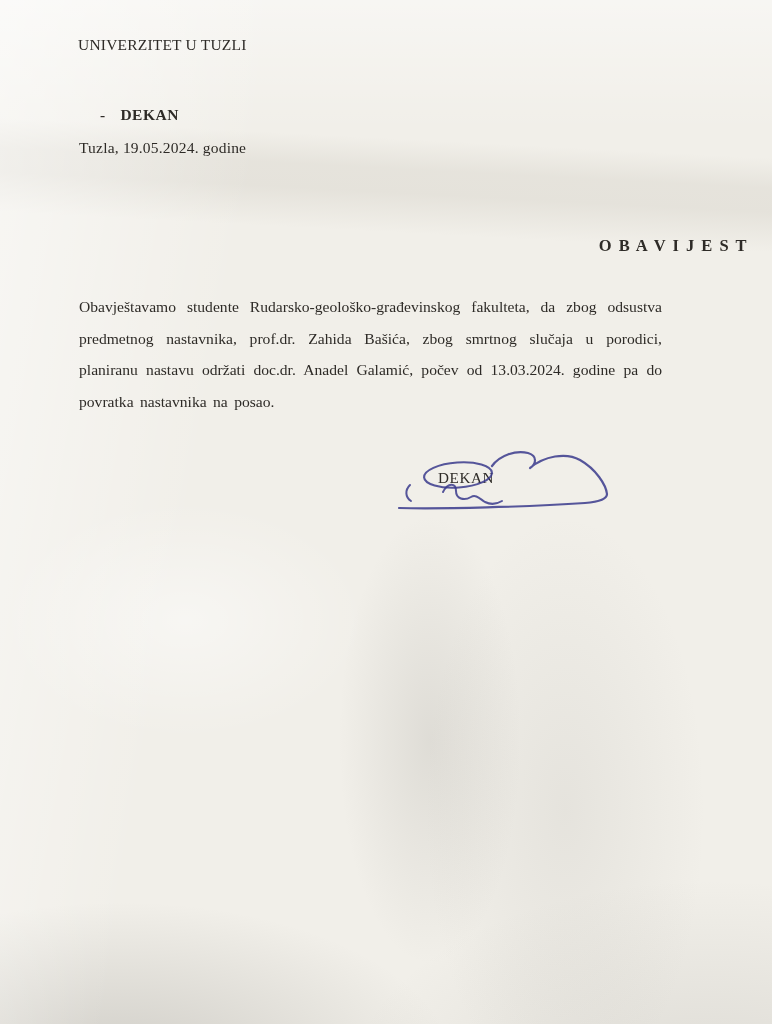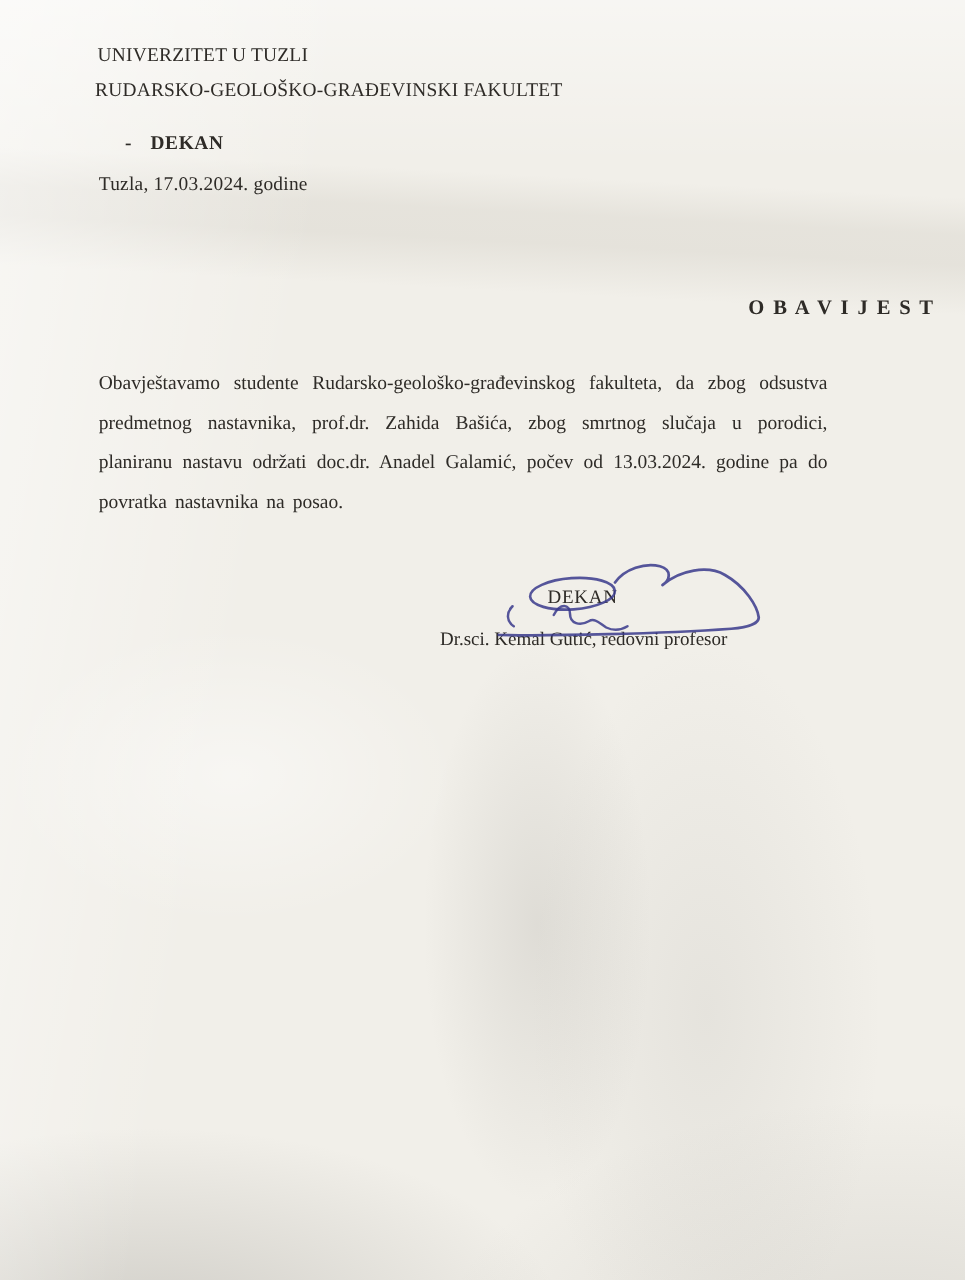--- a/index.html
+++ b/index.html
@@ -53,35 +53,33 @@
   }
   .sig-ink { top: 442px; left: 394px; }
 </style>
 </head>
 <body>
 
 <div class="page">
 
   <div class="abs hdr-line" style="top:36px; left:78px;text-align:center;">UNIVERZITET U TUZLI</div>
 
-  <div class="abs hdr-line" style="top:64px; left:76px;">RUDARSKO-GEOLOŠKO-GRAĐEVINSKI FAKULTET</div>
 
   <div class="abs hdr-line office-line" style="top:106px; left:100px;font-weight:bold;">
     <span class="dash">-</span><span class="office">DEKAN</span>
   </div>
 
-  <div class="abs hdr-line" style="top:139px; left:79px;">Tuzla, 17.03.2024. godine</div>
+  <div class="abs hdr-line" style="top:139px; left:79px;">Tuzla, 19.05.2024. godine</div>
 
   <div class="abs notice-title">O B A V I J E S T</div>
 
   <div class="abs notice-body">Obavještavamo studente Rudarsko-geološko-građevinskog fakulteta, da zbog odsustva predmetnog nastavnika, prof.dr. Zahida Bašića, zbog smrtnog slučaja u porodici, planiranu nastavu održati doc.dr. Anadel Galamić, počev od 13.03.2024. godine pa do povratka nastavnika na posao.</div>
 
   <div class="abs sig-role">DEKAN</div>
 
-  <div class="abs sig-name">Dr.sci. Kemal Gutić, redovni profesor</div>
 
   <svg class="abs sig-ink" width="240" height="80" viewBox="0 0 240 80">
     <g fill="none" stroke="#3a3a8c" stroke-opacity="0.85" stroke-linecap="round" stroke-linejoin="round">
 
       <ellipse cx="64" cy="33" rx="34" ry="12.5" stroke-width="2.1" transform="rotate(-4 64 33)"></ellipse>
 
       <path stroke-width="2.2" d="M 98 24
         C 106 13, 122 8, 134 11
         C 144 14, 142 22, 136 26
         C 150 14, 172 10, 186 18

